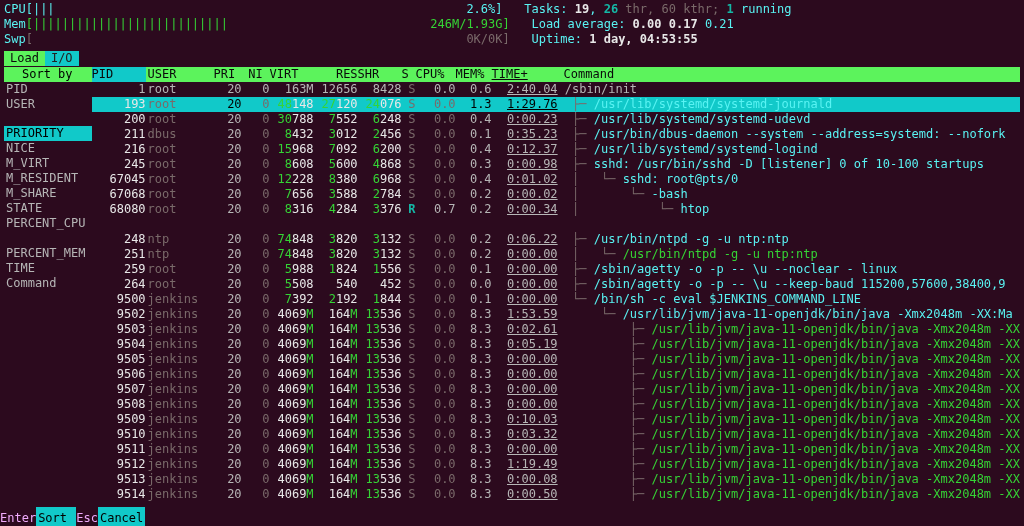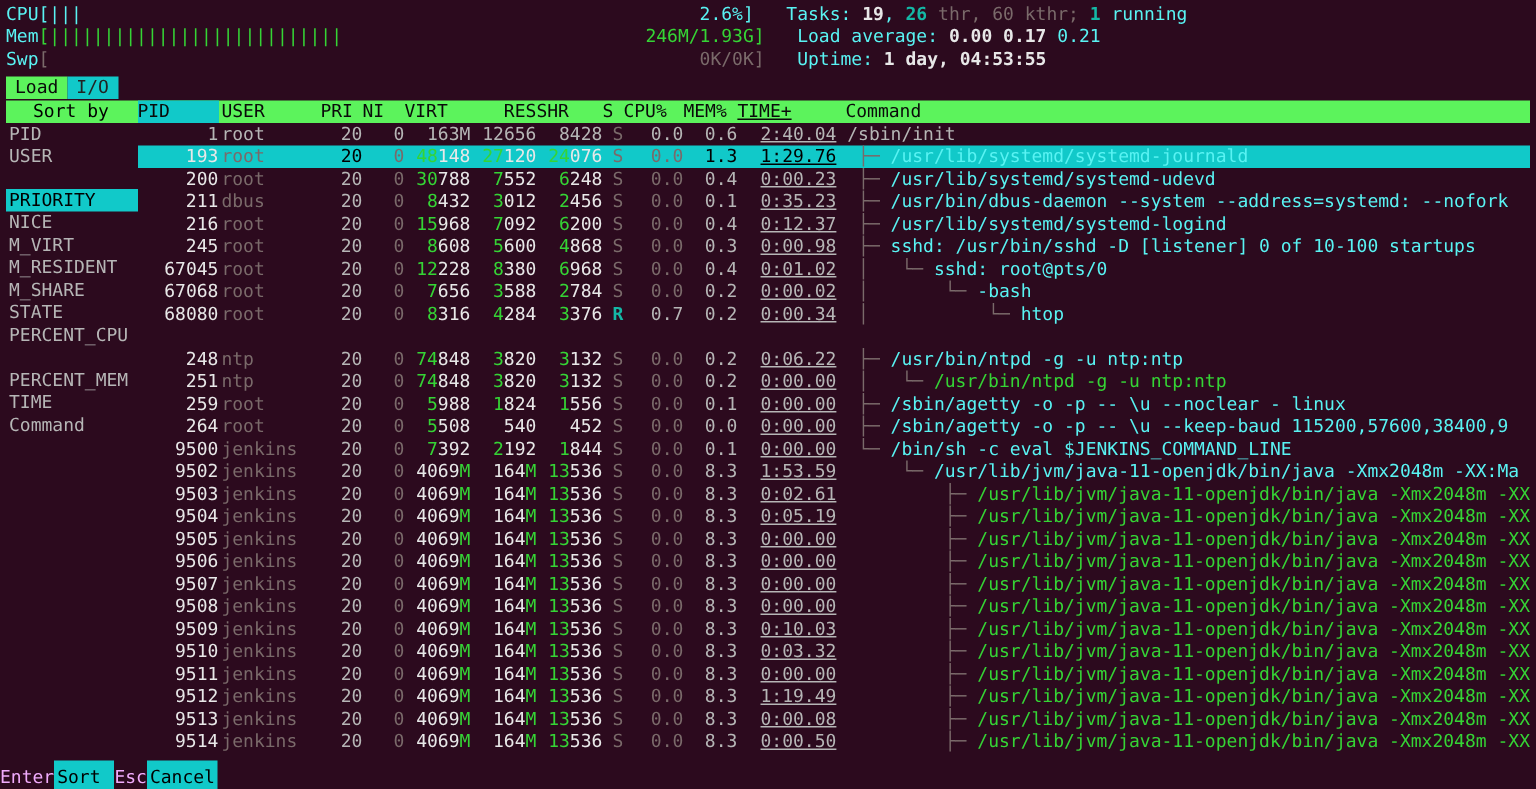--- a/index.html
+++ b/index.html
@@ -21,21 +21,21 @@
 .sortby .sel{background:#11c9c9;color:#000;margin-top:14px;}
 .table{flex:1;}
 .thead{background:#5cf35c;color:#0a0a0a;display:flex;}
 .thead .sortcol{background:#11c9c9;}
 .row{display:flex;white-space:pre;}
 .row:nth-child(2){background:#11c9c9;color:#000;}
 .row .c{text-align:right;}
 .col-pid{width:54px;}
 .col-user{width:66px;text-align:left;padding-left:2px;}
 .col-pri{width:28px;}
-.col-ni{width:28px;}
+.col-ni{width:28px;text-align:center;}
 .col-virt{width:44px;}
 .col-res{width:44px;text-align:right;}
 .col-shr{width:44px;}
 .col-s{width:14px;}
 .col-cpu{width:40px;}
 .col-mem{width:36px;}
 .col-time{width:66px;text-decoration:underline;}
 .col-cmd{flex:1;text-align:left;white-space:pre;overflow:hidden;}
 .footer{position:absolute;bottom:0;left:0;right:0;}
 .fkey{color:#f0abfc;}

